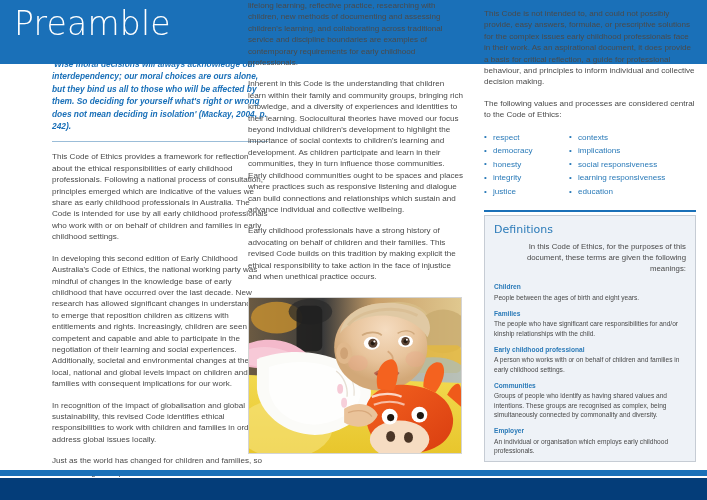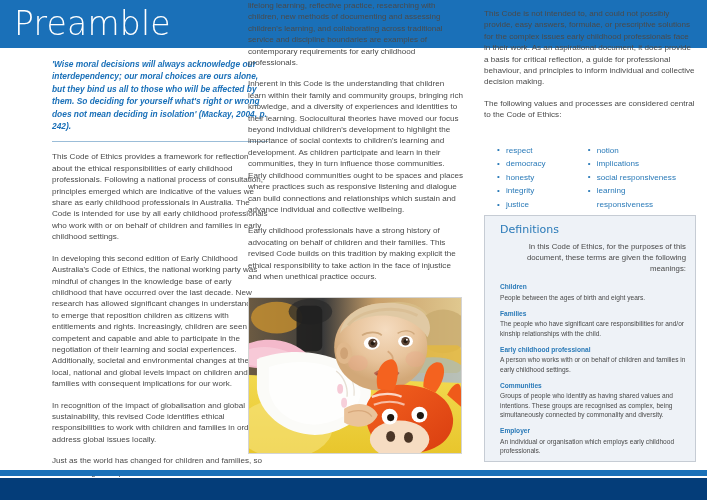--- a/index.html
+++ b/index.html
@@ -23,21 +23,21 @@
     height: 500px;
     box-sizing: border-box;
   }
 
   
   .header-band {
     position: absolute;
     left: 0;
     top: 0;
     width: 707px;
-    height: 48px;
+    height: 64px;
     background: #1a70b8;
   }
   .header-title {
     position: absolute;
     left: 14px;
     top: 3px;
     font-size: 33px;
     font-weight: 300;
     letter-spacing: 0.2px;
     color: #ffffff;
@@ -97,21 +97,21 @@
   }
 
   
   .values {
     display: flex;
     gap: 0px;
     margin-top: 4px;
   }
   .values ul {
     list-style: none;
-    margin: 13px;
+    margin: 0;
     padding: 0;
   }
   .values ul.v1 { width: 85px; }
   .values ul.v2 { width: 125px; }
   .values li {
     font-size: 8.1px;
     line-height: 13.6px;
     color: #2a7ab8;
     position: relative;
     padding-left: 9px;
@@ -135,21 +135,21 @@
   
   .definitions {
     position: absolute;
     left: 484px;
     top: 215px;
     width: 212px;
     height: 247px;
     box-sizing: border-box;
     background: #eef2f7;
     border: 1px solid #c6ccd4;
-    padding: 7px 9px 6px 15px;
+    padding: 7px 9px 6px 9px;
     overflow: hidden;
   }
   .def-title {
     color: #2a7ab8;
     font-size: 11px;
     font-weight: 400;
     font-family: "DejaVu Sans", sans-serif;
     margin: 0 0 5px 0;
     line-height: 13px;
   }
@@ -322,21 +322,21 @@
 
     <div class="values">
       <ul class="v1">
         <li>respect</li>
         <li>democracy</li>
         <li>honesty</li>
         <li>integrity</li>
         <li>justice</li>
       </ul>
       <ul class="v2">
-        <li>notion</li>
+        <li>contexts</li>
         <li>implications</li>
         <li>social responsiveness</li>
         <li>learning responsiveness</li>
         <li>education</li>
       </ul>
     </div>
 
     <div class="values-rule"></div>
   </div>
 

